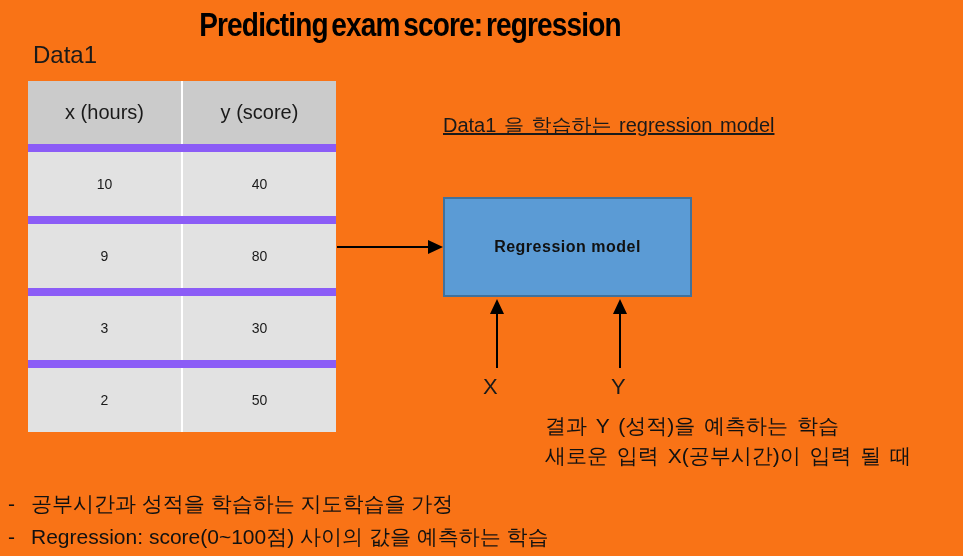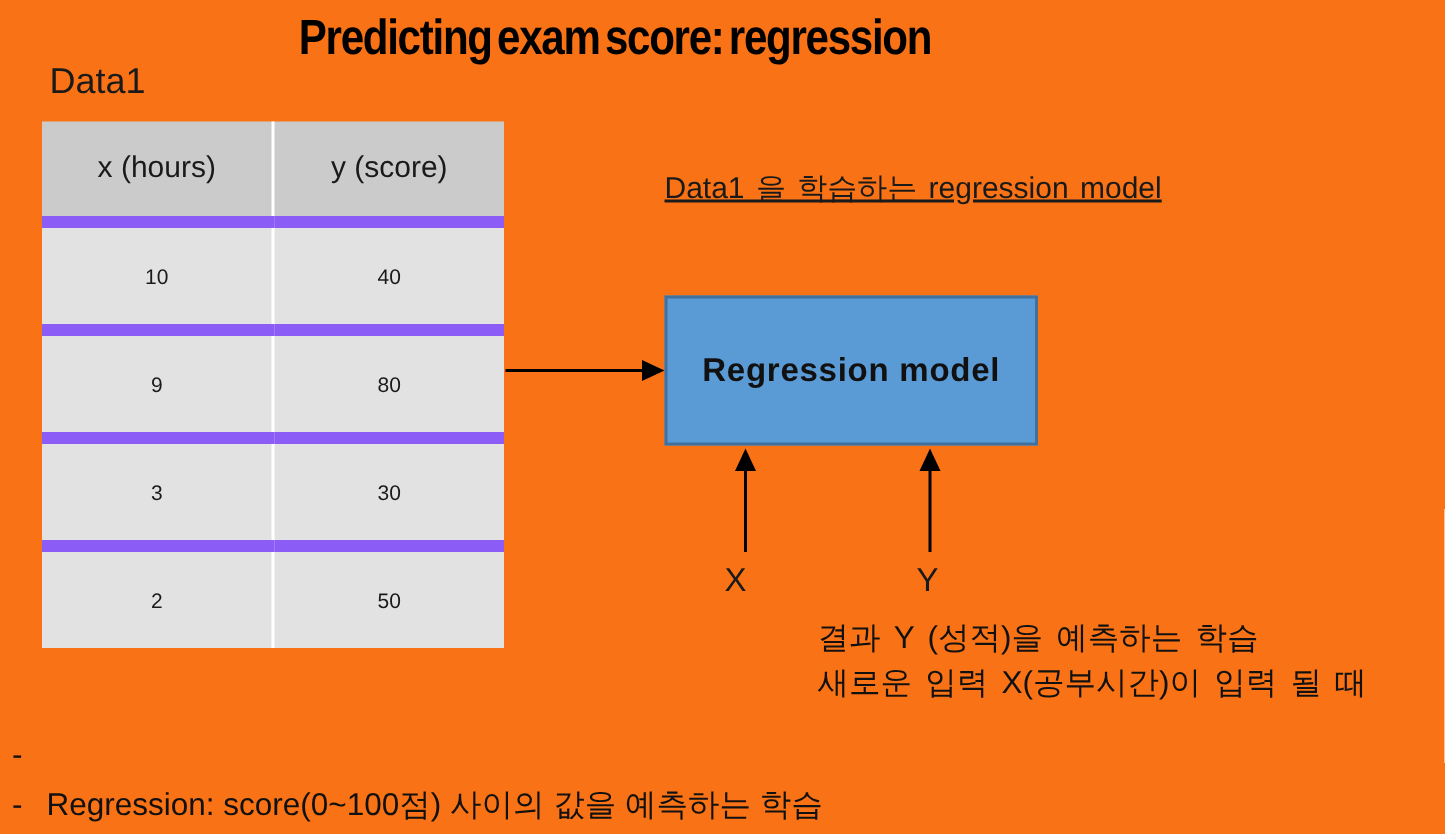--- a/index.html
+++ b/index.html
@@ -38,21 +38,21 @@
   .caption-top {
     position:absolute; left:443px; top:112px; font-size:20px; color:#1a1a1a;
     word-spacing:2px;
     text-decoration:underline;
   }
   .model-box {
     position:absolute; left:443px; top:197px; width:245px; height:96px;
     background:var(--box-fill,#5b9bd5); border:2px solid var(--box-border,#41719c);
     display:flex; align-items:center; justify-content:center;
   }
-  .model-box span { font-size:22px; font-weight:bold; color:#111; letter-spacing:0.5px; }
+  .model-box span { font-size:16px; font-weight:bold; color:#111; letter-spacing:0.5px; }
   .arrow-layer { position:absolute; left:0; top:0; width:963px; height:556px; pointer-events:none; }
   .io-label { position:absolute; font-size:22px; color:#1a1a1a; }
   .io-label.x { left:483px; top:374px; }
   .io-label.y { left:611px; top:374px; }
   .note {
     position:absolute; left:545px; top:411px; width:418px;
     font-size:21px; line-height:30px; color:#111; word-spacing:3px;
   }
   .bullets {
     position:absolute; left:8px; top:487px; margin:0; padding:0; list-style:none;
@@ -122,20 +122,21 @@
   <div class="io-label y">Y</div>
 
   <div class="note">
     <div>결과 Y (성적)을 예측하는 학습</div>
     <div>새로운 입력 X(공부시간)이 입력 될 때</div>
   </div>
 
   <ul class="bullets">
     <li>
       <span class="dash">-</span>
+      <span>공부시간과 성적을 학습하는 지도학습을 가정</span>
     </li>
     <li>
       <span class="dash">-</span>
       <span>Regression: score(0~100점) 사이의 값을 예측하는 학습</span>
     </li>
   </ul>
 
 </div>
 
 </body></html>

